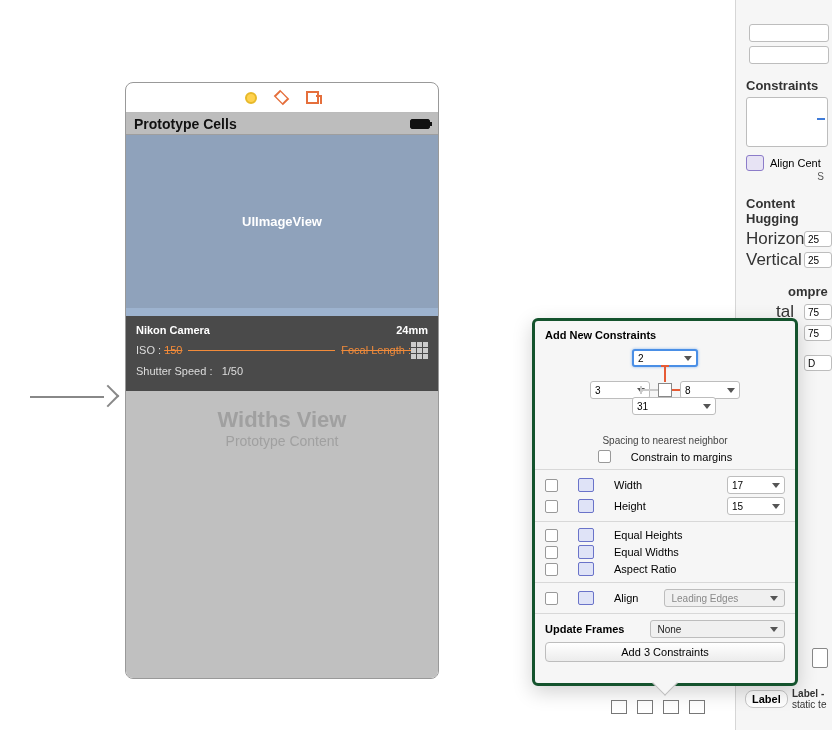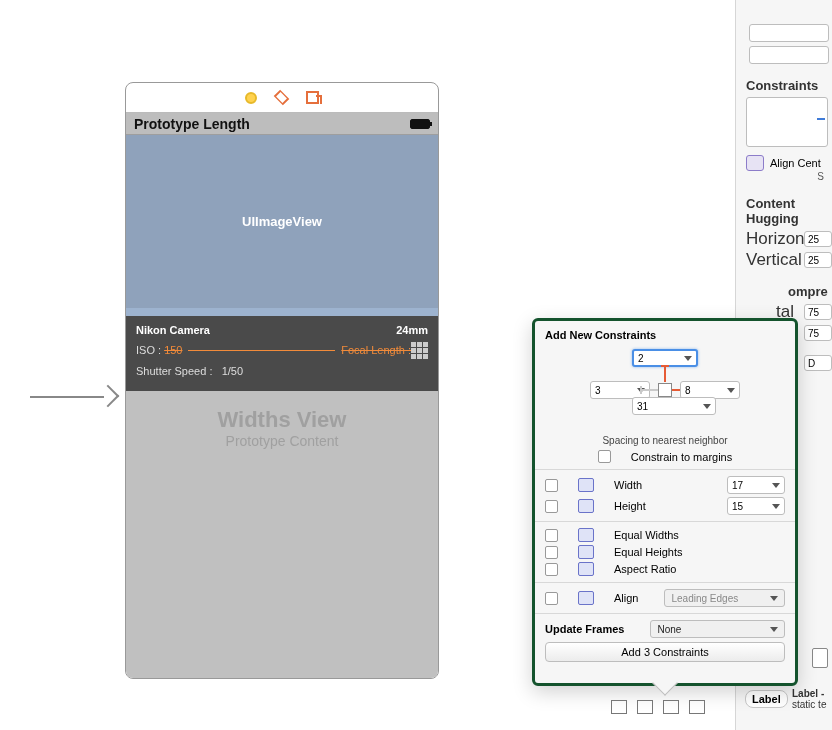--- a/index.html
+++ b/index.html
@@ -97,21 +97,21 @@
 
 <div class="arrow-in"></div>
 
 <div class="phone">
   <div class="phone-topbar">
     <span class="ic ic-coin"></span>
     <span class="ic ic-box"></span>
     <span class="ic ic-square"></span>
   </div>
   <div class="statusbar">
-    <span class="title">Prototype Length</span>
+    <span class="title">Prototype Cells</span>
     <span class="battery">
         <div></div>
       </span>
   </div>
   <div class="imageview">
     <span>UIImageView</span>
   </div>
   <div class="bluebar"></div>
   <div class="darkbar">
     <div class="row1">
@@ -248,26 +248,26 @@
     <div class="spacebox numfield">
         <span>15</span>
         <span class="caret"></span>
       </div>
   </div>
   <div class="sep"></div>
 
   <div class="chk-row">
       <span class="chk"></span>
       <span class="blueicon"></span>
-      <span>Equal Widths</span>
+      <span>Equal Heights</span>
     </div>
   <div class="chk-row">
       <span class="chk"></span>
       <span class="blueicon"></span>
-      <span>Equal Heights</span>
+      <span>Equal Widths</span>
     </div>
   <div class="chk-row">
       <span class="chk"></span>
       <span class="blueicon"></span>
       <span>Aspect Ratio</span>
     </div>
   <div class="sep"></div>
 
   <div class="chk-row">
     <span class="chk"></span>

